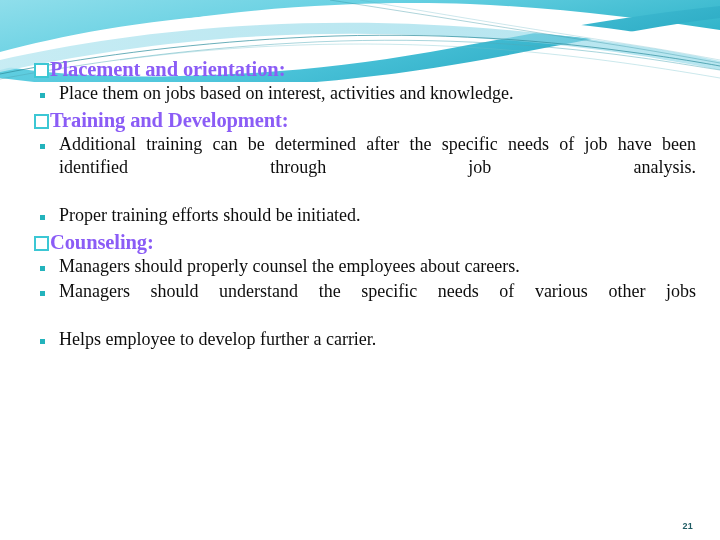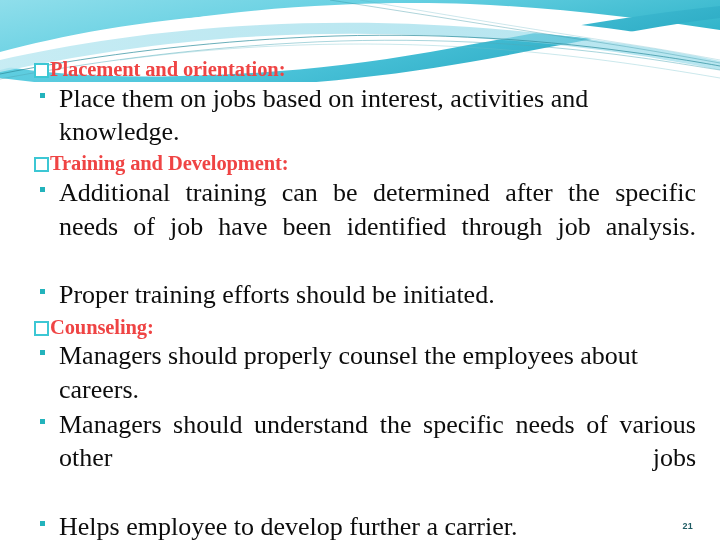--- a/index.html
+++ b/index.html
@@ -53,41 +53,41 @@
     height: 15px;
     border: 2.5px solid #3CC7D4;
     background: #ffffff;
     vertical-align: -2px;
     margin-right: 1px;
     box-sizing: border-box;
   }
   .heading-text {
     font-size: 20.5px;
     font-weight: bold;
-    color: #ef4444;
+    color: #8b5cf6;
     letter-spacing: -0.1px;
     margin-top: 21px;
   }
 
   .bullet-row {
     display: flex;
     align-items: flex-start;
     margin: 0 0 2px 0;
     padding-left: 6px;
   }
   .bullet-dot {
     flex: 0 0 auto;
     width: 5px;
     height: 5px;
     background: #23B3BC;
     margin: 11px 14px 0 0;
   }
   .bullet-text {
     flex: 1 1 auto;
-    font-size: 26px;
+    font-size: 18px;
     line-height: 1.28;
     color: #0d0d0d;
     text-align: left;
   }
   .bullet-text.justified {
     text-align: justify;
     text-justify: inter-word;
   }
   .bullet-text.justified::after {
     content: "";

